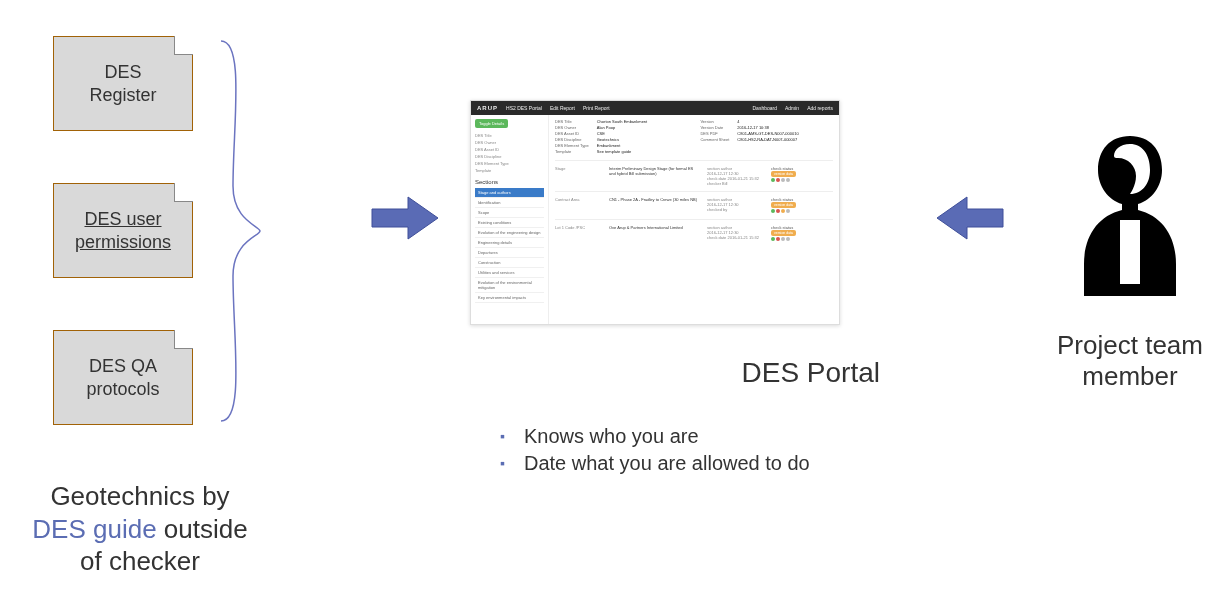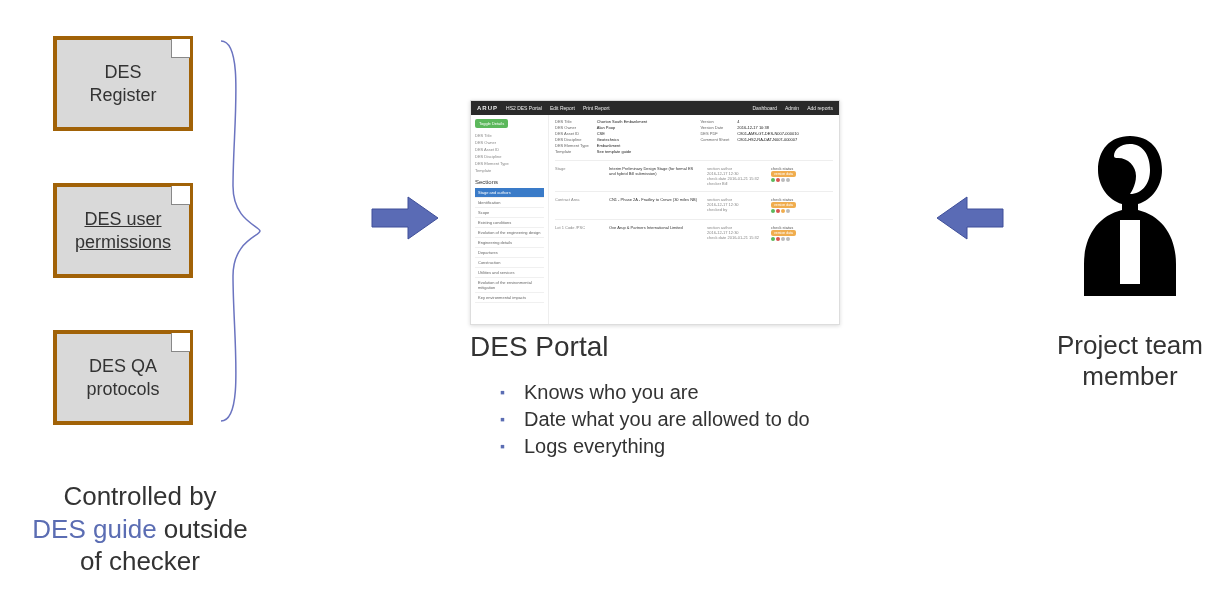--- a/index.html
+++ b/index.html
@@ -9,21 +9,21 @@
     height: 608px;
     position: relative;
     background: #fff;
     color: #333;
   }
   .doc-box {
     position: absolute;
     width: 140px;
     height: 95px;
     background: #d9d9d9;
-    border: 4px solid #a16207;
+    border: 1px solid #a16207;
     display: flex;
     align-items: center;
     justify-content: center;
     text-align: center;
     font-size: 18px;
     line-height: 1.25;
     color: #333;
   }
   .doc-box::after {
     content: "";
@@ -113,26 +113,26 @@
   .rows .row .lab { width: 48px; color: #888; }
   .rows .row .desc { flex: 1; color: #333; }
   .rows .row .side { width: 58px; color: #888; }
   .rows .row .status { width: 62px; }
   .badge { display: inline-block; background: #f0ad4e; color: #fff; padding: 1px 3px; border-radius: 2px; font-size: 3.5px; margin-bottom: 1px; }
   .dots span { display: inline-block; width: 4px; height: 4px; border-radius: 50%; margin-right: 1px; }
   .d-g { background: #5cb85c; } .d-r { background: #d9534f; } .d-y { background: #f0ad4e; } .d-gr { background: #bbb; }
   .portal-title {
     font-size: 28px;
     color: #333;
-    text-align: left;
-    margin-top: 6px;
+    text-align: right;
+    margin-top: 32px;
     font-weight: 400;
   }
   .bullets {
-    margin-top: 16px;
+    margin-top: 34px;
     margin-left: 30px;
     list-style: none;
   }
   .bullets li {
     font-size: 20px;
     color: #333;
     padding: 2px 0 2px 24px;
     position: relative;
   }
   .bullets li::before {
@@ -306,33 +306,32 @@
             </div>
           </div>
         </div>
       </div>
     </div>
   </div>
   <div class="portal-title">DES Portal</div>
   <ul class="bullets">
     <li>Knows who you are</li>
     <li>Date what you are allowed to do</li>
-    <li>Logs everything</li>
   </ul>
 </div>
 
 <div class="person">
   <svg viewBox="0 0 120 180" width="120" height="180">
     <path d="M60 8 C40 8 28 22 28 42 C28 58 38 72 52 76 L52 82 C28 88 14 108 14 136 L14 168 L106 168 L106 136 C106 108 92 88 68 82 L68 76 C82 72 92 58 92 42 C92 22 80 8 60 8 Z" fill="#000"></path>
     <path d="M44 28 C44 22 50 16 60 16 C72 16 80 26 80 42 C80 56 72 66 60 66 C60 66 66 58 66 48 C66 38 58 30 48 30 C46 30 44 30 44 28 Z" fill="#fff"></path>
     <rect x="50" y="92" width="20" height="64" fill="#fff"></rect>
     <path d="M50 92 L60 102 L70 92 Z" fill="#fff"></path>
     <path d="M50 156 L60 146 L70 156 Z" fill="#fff"></path>
   </svg>
 </div>
 <div class="person-label" style="white-space:pre-line;">Project team
 member</div>
 
 <div class="left-caption">
-  <span>Controlled by</span><br>
+  <span>Geotechnics by</span><br>
   <span class="accent">DES guide</span><span> outside</span><br>
   <span>of checker</span>
 </div>
 
 </body></html>

